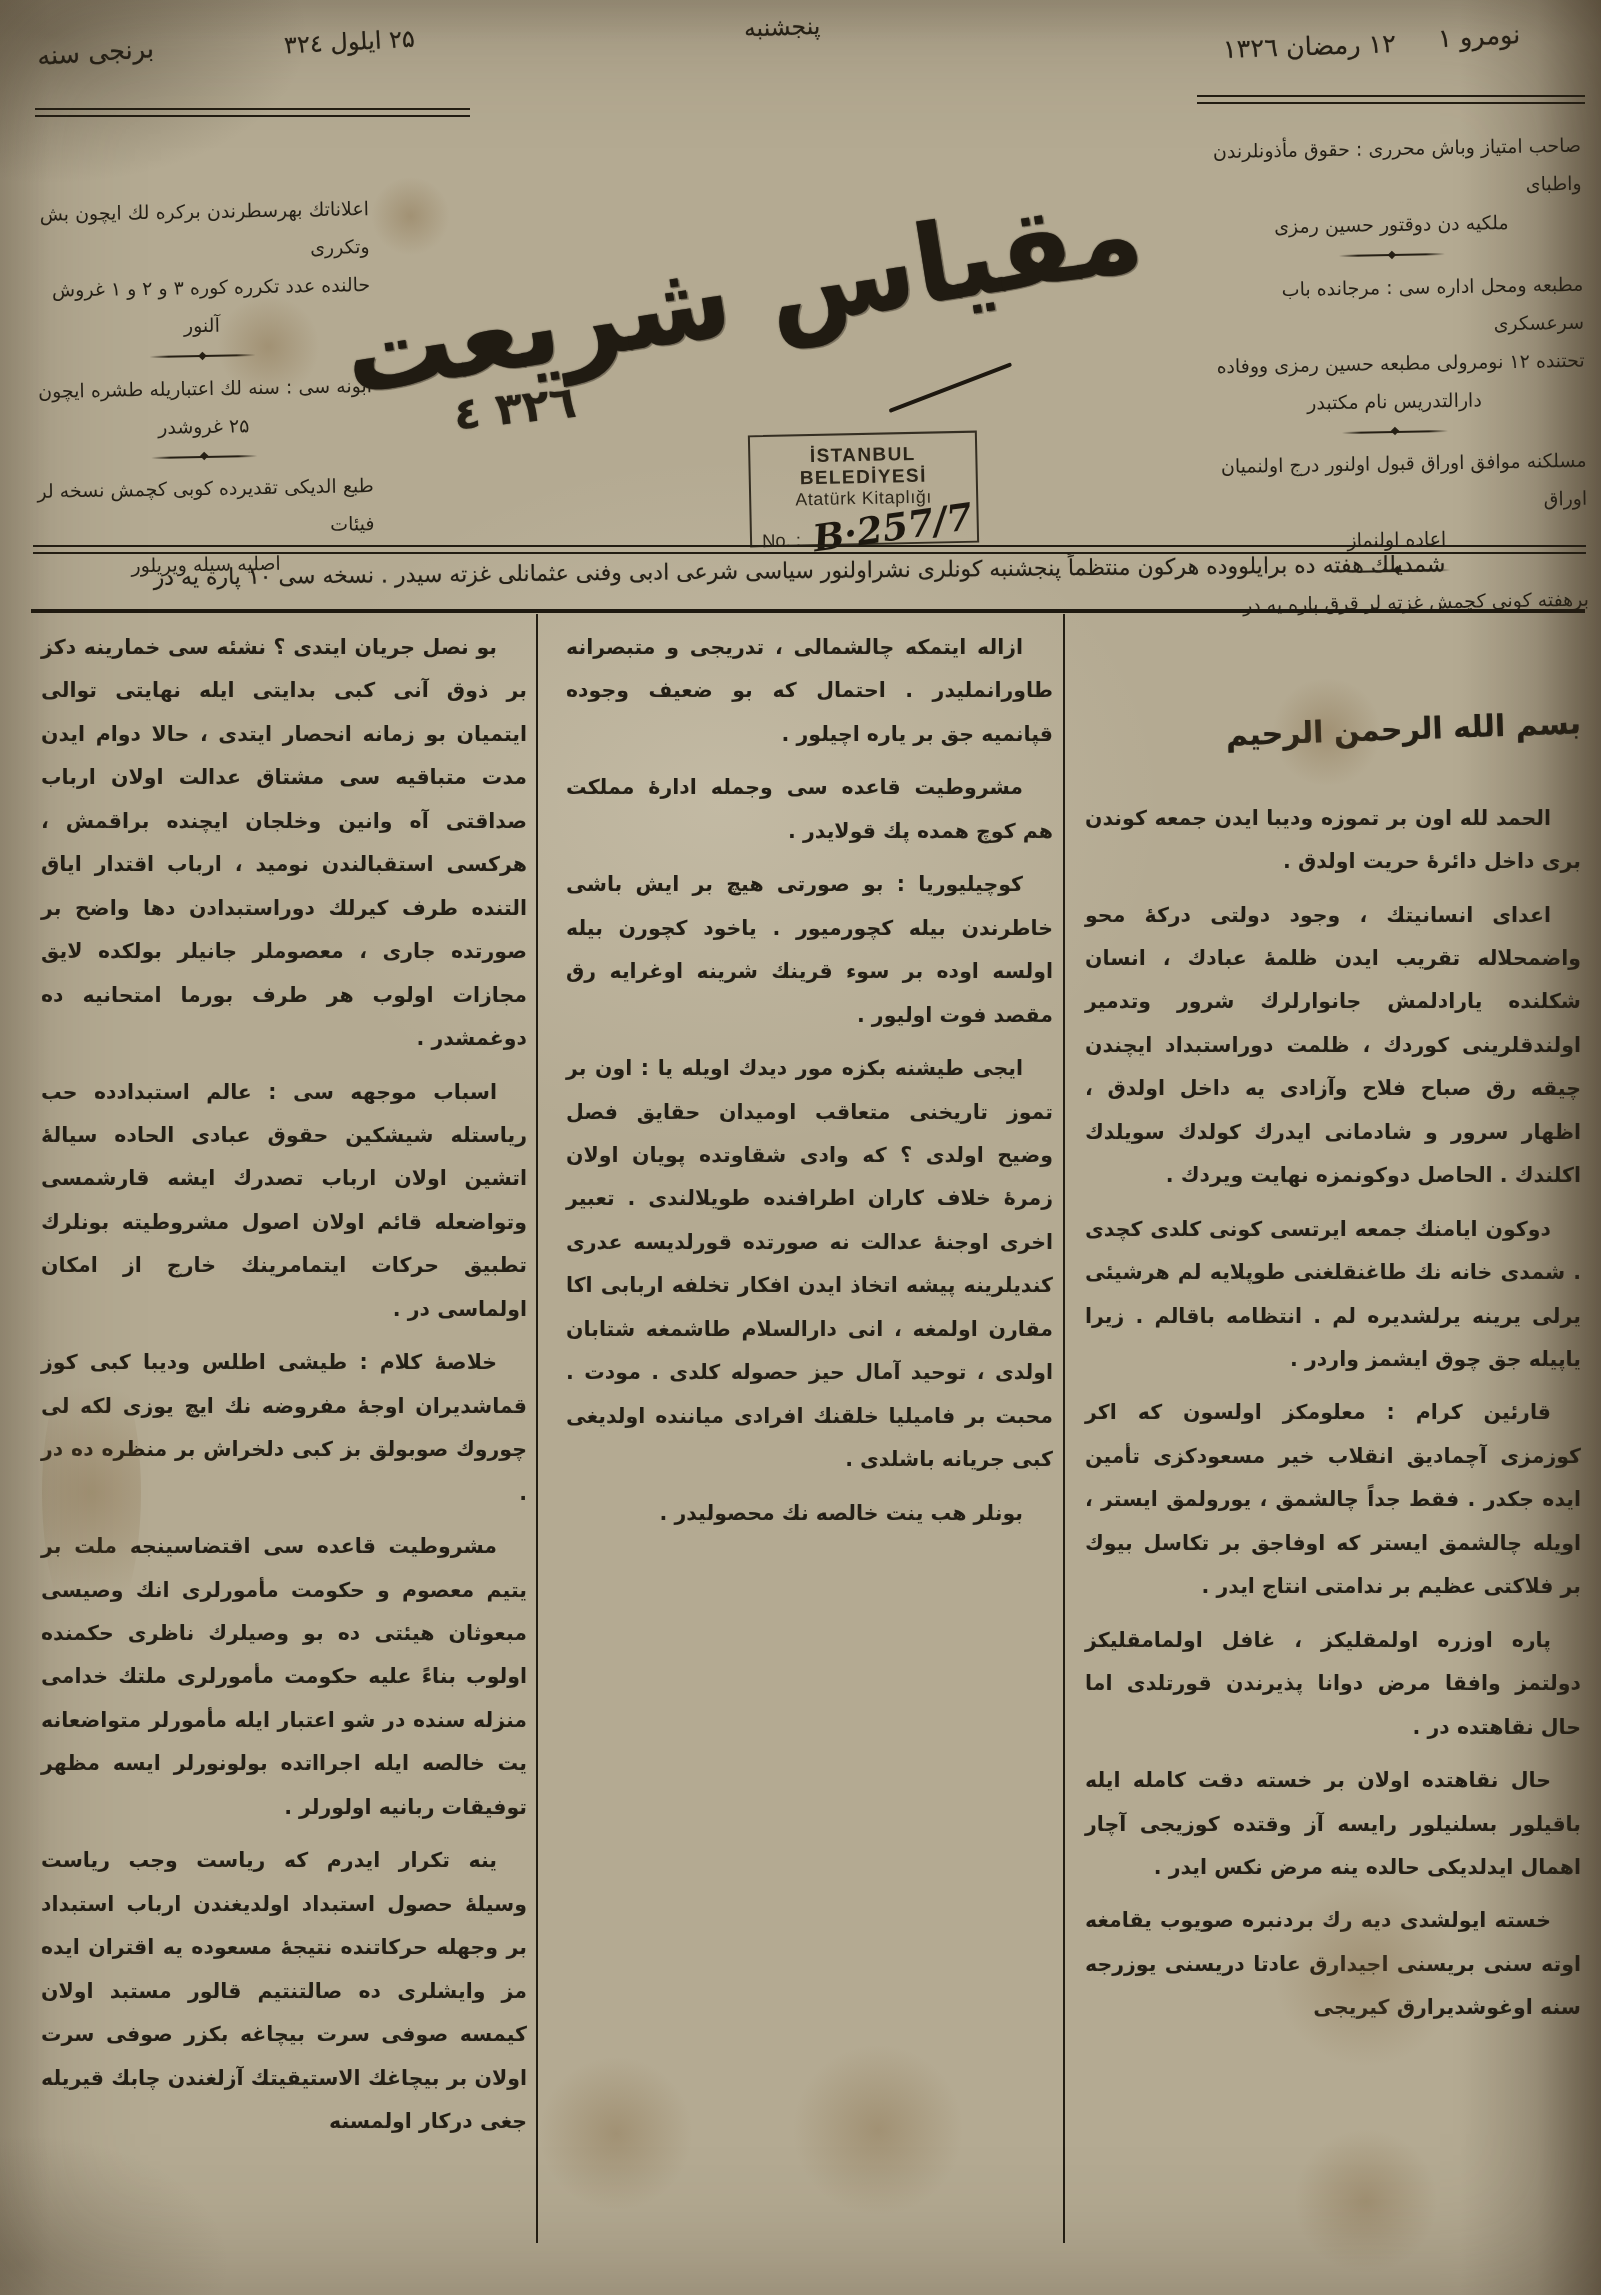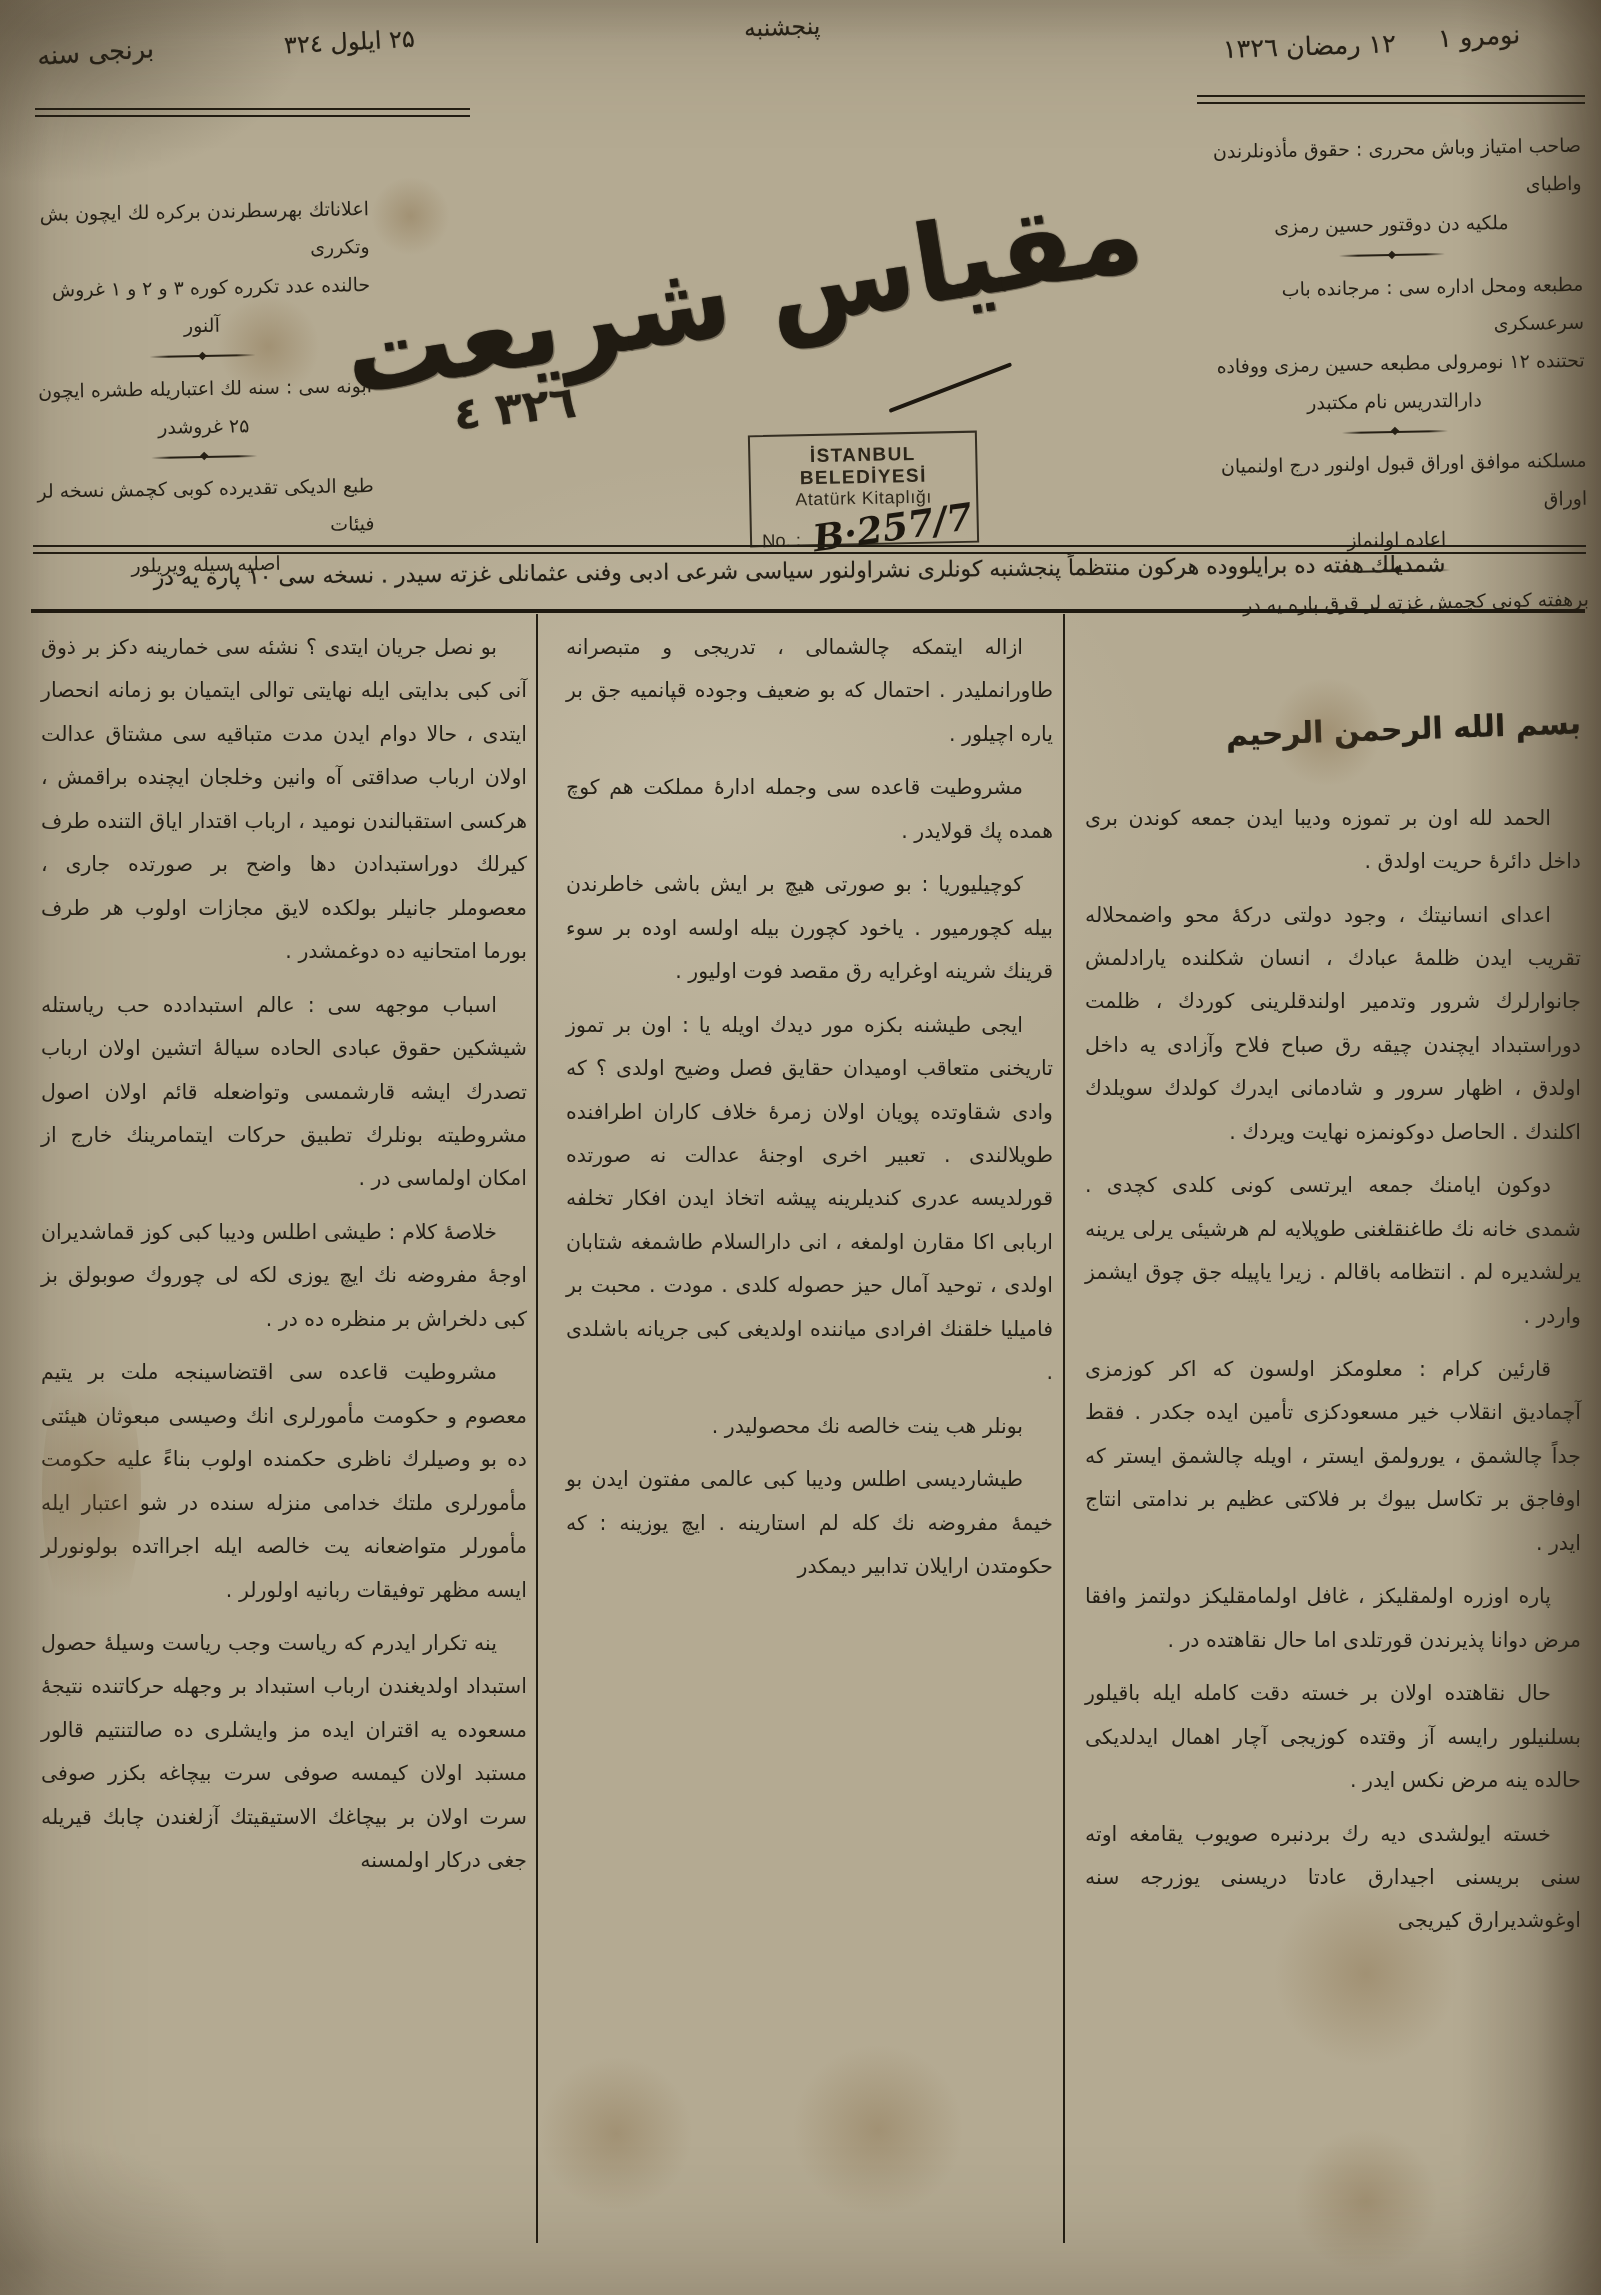--- a/index.html
+++ b/index.html
@@ -79,21 +79,21 @@
     font-size:37px;font-weight:700;transform:rotate(-7deg) translateY(-4.2px);margin-left:7px;color:#1d1810;}
   .pen-stroke{left:890px;top:409px;width:131px;height:4.2px;background:#1d1810;
     transform:rotate(-21deg);transform-origin:left bottom;border-radius:2.1px;}
 
   
   .band-text{left:106px;top:558px;width:1387px;text-align:center;font-size:22px;
     transform:rotate(-0.6deg);white-space:nowrap;text-shadow:0 0 0.7px rgba(36,31,21,.55);}
 
   
   .col{top:626px;font-size:20.5px;line-height:2.12;text-align:justify;text-align-last:right;}
-  .col p{margin:0 0 10px 8px;text-indent:30px;}
+  .col p{margin:0 0 10px 8px;text-indent:30px;font-weight:bold;}
   .col-right{left:1077px;width:504px;}
   .col-mid  {left:558px; width:495px;}
   .col-left {left:33px;  width:494px;}
   .basmala{margin-top:74px;margin-bottom:33px;text-align:center;font-size:30px;font-weight:600;
     transform:rotate(-2deg);text-shadow:0 0 0.7px rgba(36,31,21,.6);}
 
   
   .stain{position:absolute;border-radius:50%;pointer-events:none;
     background:radial-gradient(circle, rgba(118,88,46,0.30), rgba(118,88,46,0) 68%);}
 </style>
@@ -170,21 +170,20 @@
     <p>حال نقاهتده اولان بر خسته دقت كامله ايله باقيلور بسلنيلور رايسه آز وقتده كوزيجى آچار اهمال ايدلديكى حالده ينه مرض نكس ايدر .</p>
     <p>خسته ايولشدى ديه رك بردنبره صويوب يقامغه اوته سنى بريسنى اجيدارق عادتا دريسنى يوزرجه سنه اوغوشديرارق كيريجى</p>
   </div>
 
   <div class="abs col col-mid">
     <p>ازاله ايتمكه چالشمالى ، تدريجى و متبصرانه طاورانمليدر . احتمال كه بو ضعيف وجوده قپانميه جق بر ياره اچيلور .</p>
     <p>مشروطيت قاعده سى وجمله ادارهٔ مملكت هم كوچ همده پك قولايدر .</p>
     <p>كوچيليوريا : بو صورتى هيچ بر ايش باشى خاطرندن بيله كچورميور . ياخود كچورن بيله اولسه اوده بر سوء قرينك شرينه اوغرايه رق مقصد فوت اوليور .</p>
     <p>ايجى طيشنه بكزه مور ديدك اويله يا : اون بر تموز تاريخنى متعاقب اوميدان حقايق فصل وضيح اولدى ؟ كه وادى شقاوتده پويان اولان زمرهٔ خلاف كاران اطرافنده طويلالندى . تعبير اخرى اوجنهٔ عدالت نه صورتده قورلديسه عدرى كنديلرينه پيشه اتخاذ ايدن افكار تخلفه اربابى اكا مقارن اولمغه ، انى دارالسلام طاشمغه شتابان اولدى ، توحيد آمال حيز حصوله كلدى . مودت . محبت بر فاميليا خلقنك افرادى مياننده اولديغى كبى جريانه باشلدى .</p>
     <p>بونلر هب ينت خالصه نك محصوليدر .</p>
-    <p>طيشارديسى اطلس وديبا كبى عالمى مفتون ايدن بو خيمهٔ مفروضه نك كله لم استارينه . ايچ يوزينه : كه حكومتدن ارايلان تدابير ديمكدر</p>
   </div>
 
   <div class="abs col col-left">
     <p>بو نصل جريان ايتدى ؟ نشئه سى خمارينه دكز بر ذوق آنى كبى بدايتى ايله نهايتى توالى ايتميان بو زمانه انحصار ايتدى ، حالا دوام ايدن مدت متباقيه سى مشتاق عدالت اولان ارباب صداقتى آه وانين وخلجان ايچنده براقمش ، هركسى استقبالندن نوميد ، ارباب اقتدار اياق التنده طرف كيرلك دوراستبدادن دها واضح بر صورتده جارى ، معصوملر جانيلر بولكده لايق مجازات اولوب هر طرف بورما امتحانيه ده دوغمشدر .</p>
     <p>اسباب موجهه سى : عالم استبدادده حب رياستله شيشكين حقوق عبادى الحاده سيالهٔ اتشين اولان ارباب تصدرك ايشه قارشمسى وتواضعله قائم اولان اصول مشروطيته بونلرك تطبيق حركات ايتمامرينك خارج از امكان اولماسى در .</p>
     <p>خلاصهٔ كلام : طيشى اطلس وديبا كبى كوز قماشديران اوجهٔ مفروضه نك ايچ يوزى لكه لى چوروك صوبولق بز كبى دلخراش بر منظره ده در .</p>
     <p>مشروطيت قاعده سى اقتضاسينجه ملت بر يتيم معصوم و حكومت مأمورلرى انك وصيسى مبعوثان هيئتى ده بو وصيلرك ناظرى حكمنده اولوب بناءً عليه حكومت مأمورلرى ملتك خدامى منزله سنده در شو اعتبار ايله مأمورلر متواضعانه يت خالصه ايله اجرااتده بولونورلر ايسه مظهر توفيقات ربانيه اولورلر .</p>
     <p>ينه تكرار ايدرم كه رياست وجب رياست وسيلهٔ حصول استبداد اولديغندن ارباب استبداد بر وجهله حركاتنده نتيجهٔ مسعوده يه اقتران ايده مز وايشلرى ده صالتنتيم قالور مستبد اولان كيمسه صوفى سرت بيچاغه بكزر صوفى سرت اولان بر بيچاغك الاستيقيتك آزلغندن چابك قيريله جغى دركار اولمسنه</p>
   </div>
 

